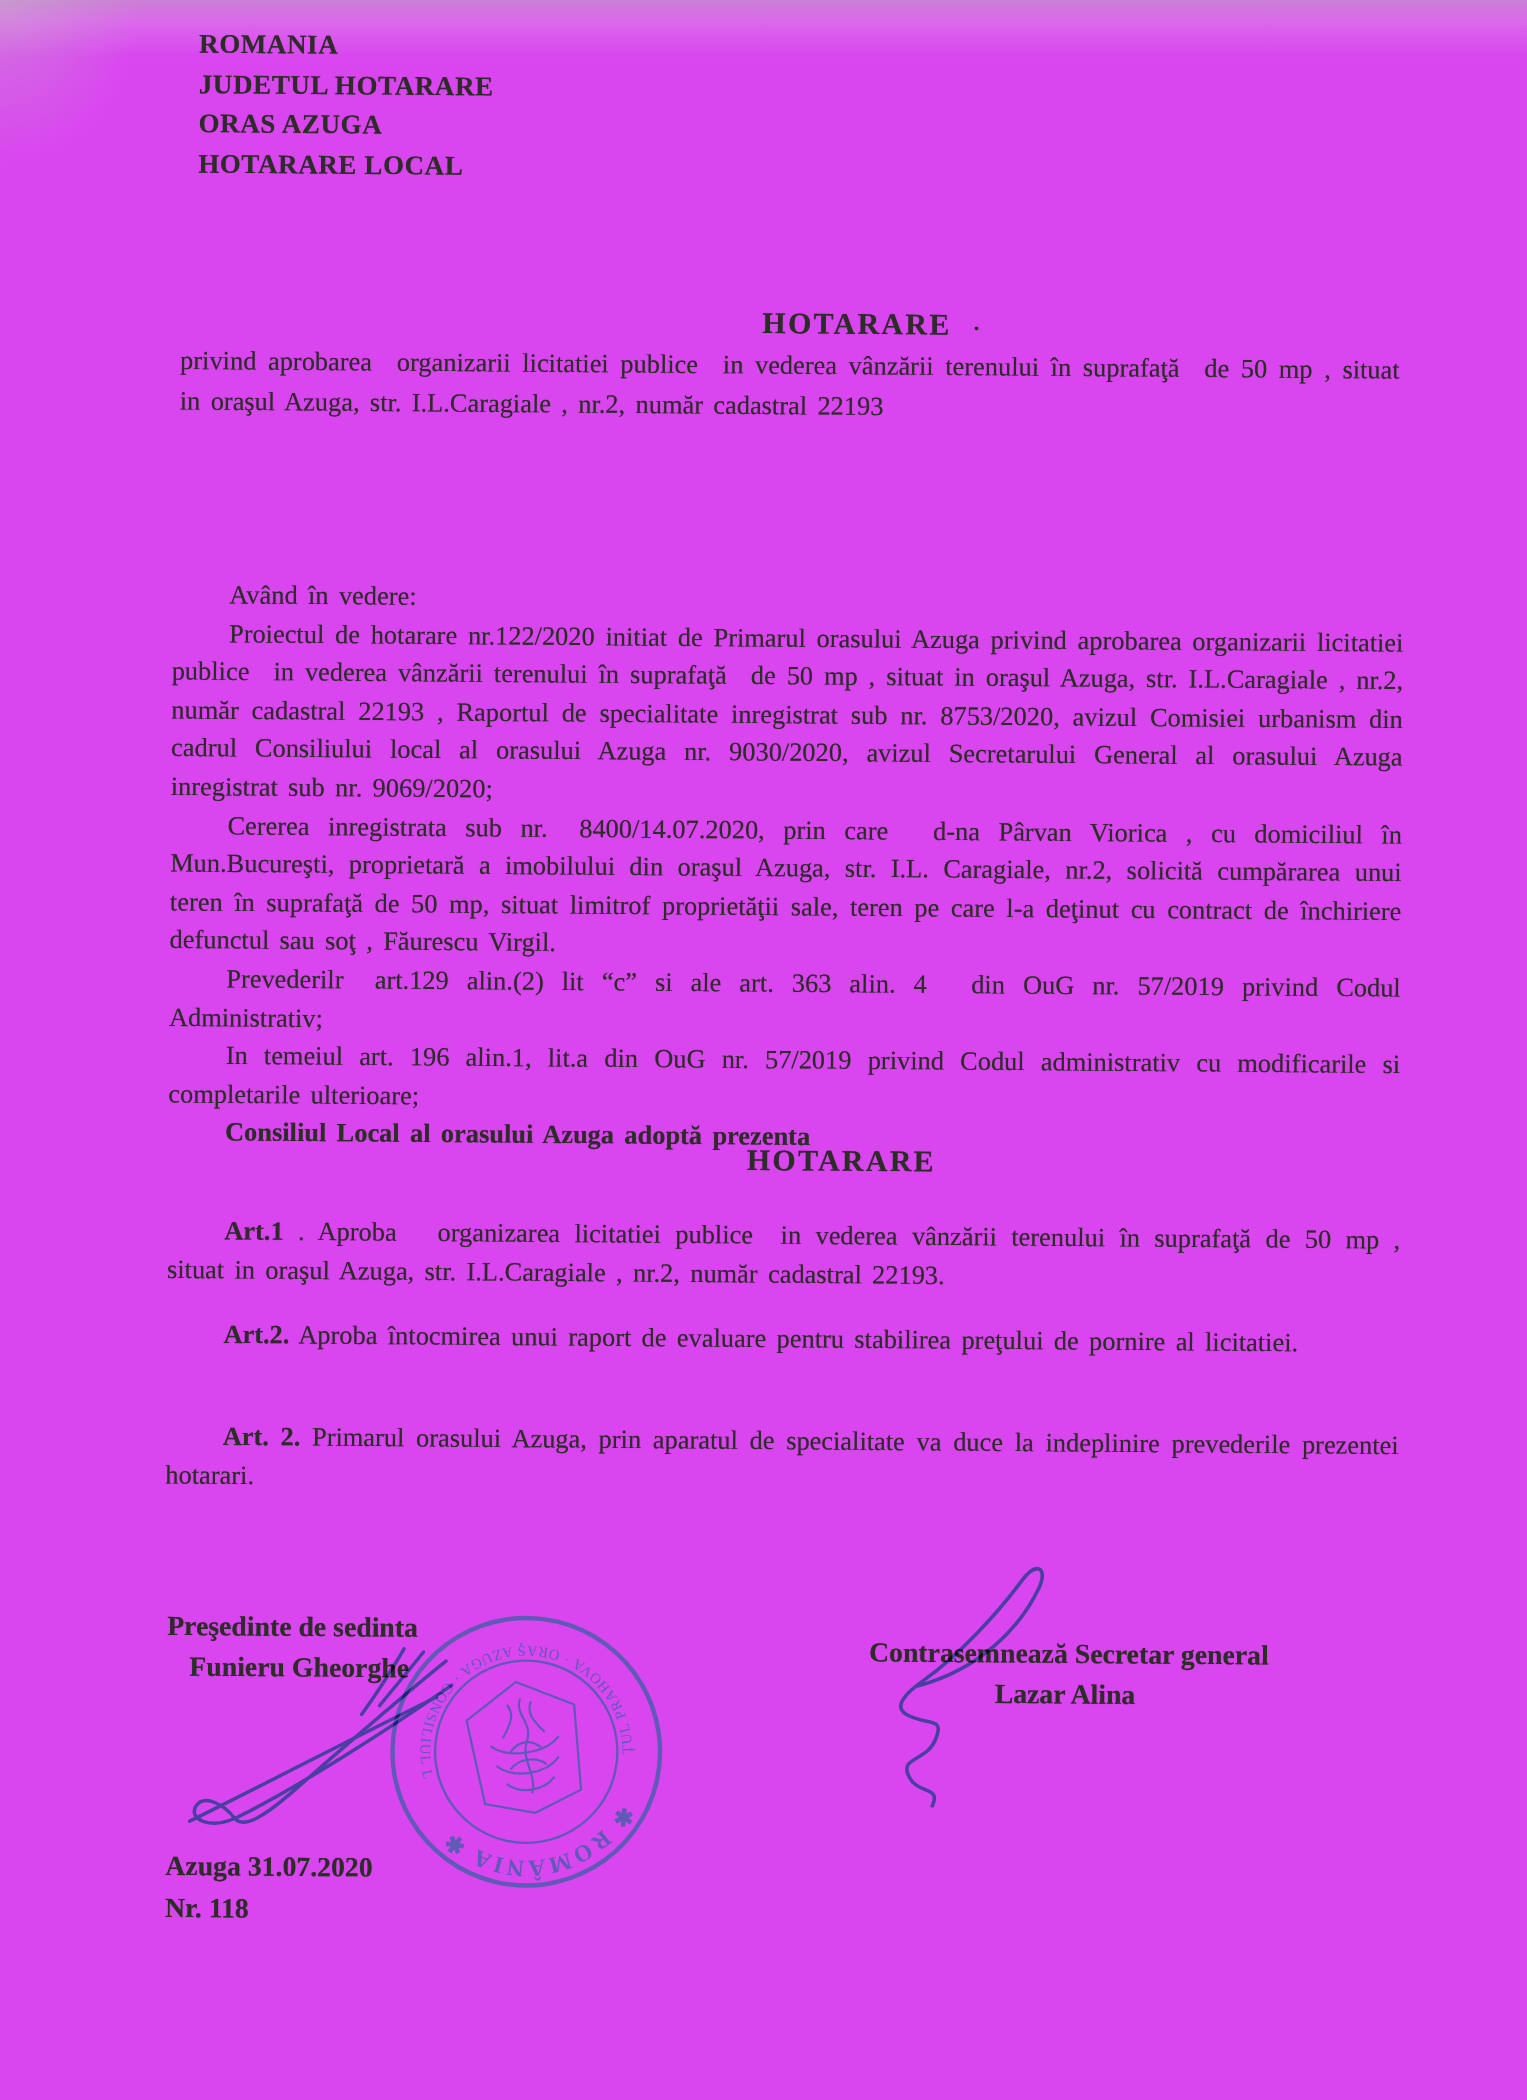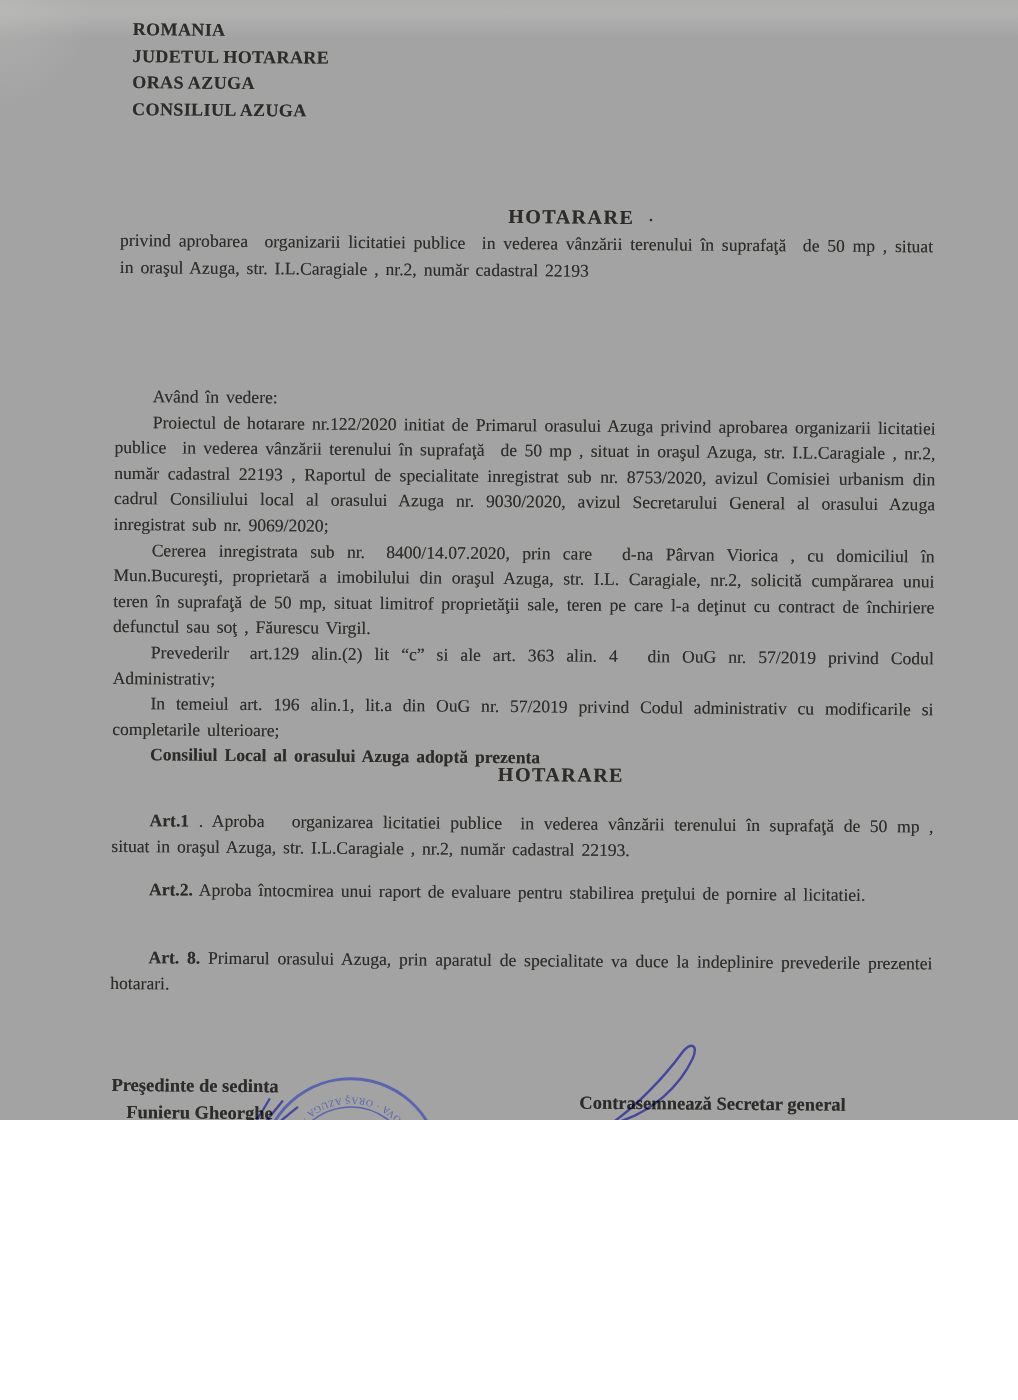--- a/index.html
+++ b/index.html
@@ -1,18 +1,18 @@
 <!DOCTYPE html>
 <html><head>
 <meta charset="utf-8">
 <style>
   html,body{margin:0;padding:0;background:#ffffff;}
   .page{
-    position:relative;width:1018px;height:1120px;overflow:hidden;
-    background:#a3a3a3;
+    position:relative;width:1018px;height:1400px;overflow:hidden;
+    background:#d946ef;
     font-family:"Liberation Serif", serif;
     color:#2d2c29;
   }
   .scan-top{position:absolute;top:0;left:0;right:0;height:38px;
     background:linear-gradient(180deg, rgba(185,185,183,.5), rgba(228,228,226,.22) 14px, rgba(255,255,255,0) 100%);
     pointer-events:none;}
   .scan-corner{position:absolute;top:0;left:0;width:150px;height:170px;
     background:radial-gradient(130px 150px at 0 0, rgba(195,195,193,.38), rgba(255,255,255,0) 72%);
     pointer-events:none;}
   .skew{position:absolute;inset:0;transform:rotate(.45deg);transform-origin:120px 0;}
@@ -50,21 +50,21 @@
 <div class="page">
   <div class="scan-top"></div>
   <div class="scan-corner"></div>
 
   <div class="skew">
 
     <div class="block header doc-text">
       <div>ROMANIA</div>
       <div>JUDETUL HOTARARE</div>
       <div>ORAS AZUGA</div>
-      <div>CONSILIUL AZUGA</div>
+      <div>HOTARARE LOCAL</div>
     </div>
 
     <div class="block title-main doc-text">HOTARARE</div>
     <div class="block title-mark">·</div>
 
     <div class="block subtitle doc-text">privind aprobarea  organizarii licitatiei publice  in vederea vânzării terenului în suprafaţă  de 50 mp , situat in oraşul Azuga, str. I.L.Caragiale , nr.2, număr cadastral 22193</div>
 
     <div class="block preamble doc-text">
       <p>Având în vedere:</p>
       <p>Proiectul de hotarare nr.122/2020 initiat de Primarul orasului Azuga privind aprobarea organizarii licitatiei publice  in vederea vânzării terenului în suprafaţă  de 50 mp , situat in oraşul Azuga, str. I.L.Caragiale , nr.2, număr cadastral 22193 , Raportul de specialitate inregistrat sub nr. 8753/2020, avizul Comisiei urbanism din cadrul Consiliului local al orasului Azuga nr. 9030/2020, avizul Secretarului General al orasului Azuga inregistrat sub nr. 9069/2020;</p>
@@ -73,21 +73,21 @@
       <p>In temeiul art. 196 alin.1, lit.a din OuG nr. 57/2019 privind Codul administrativ cu modificarile si completarile ulterioare;</p>
       <p class="adoption">Consiliul Local al orasului Azuga adoptă prezenta</p>
     </div>
 
     <div class="block title-second doc-text">HOTARARE</div>
 
     <p class="block article art-1 doc-text"><b>Art.1</b><span> . Aproba   organizarea licitatiei publice  in vederea vânzării terenului în suprafaţă de 50 mp , situat in oraşul Azuga, str. I.L.Caragiale , nr.2, număr cadastral 22193.</span></p>
 
     <p class="block article art-2 doc-text"><b>Art.2.</b><span> Aproba întocmirea unui raport de evaluare pentru stabilirea preţului de pornire al licitatiei.</span></p>
 
-    <p class="block article art-3 doc-text"><b>Art. 8.</b><span> Primarul orasului Azuga, prin aparatul de specialitate va duce la indeplinire prevederile prezentei hotarari.</span></p>
+    <p class="block article art-3 doc-text"><b>Art. 2.</b><span> Primarul orasului Azuga, prin aparatul de specialitate va duce la indeplinire prevederile prezentei hotarari.</span></p>
 
     <div class="block sig-left doc-text">
       <div>Preşedinte de sedinta</div>
       <div class="sig-name">Funieru Gheorghe</div>
     </div>
 
     <div class="block sig-right doc-text">
       <div>Contrasemnează  Secretar general</div>
       <div class="sig-name">Lazar Alina</div>
     </div>

